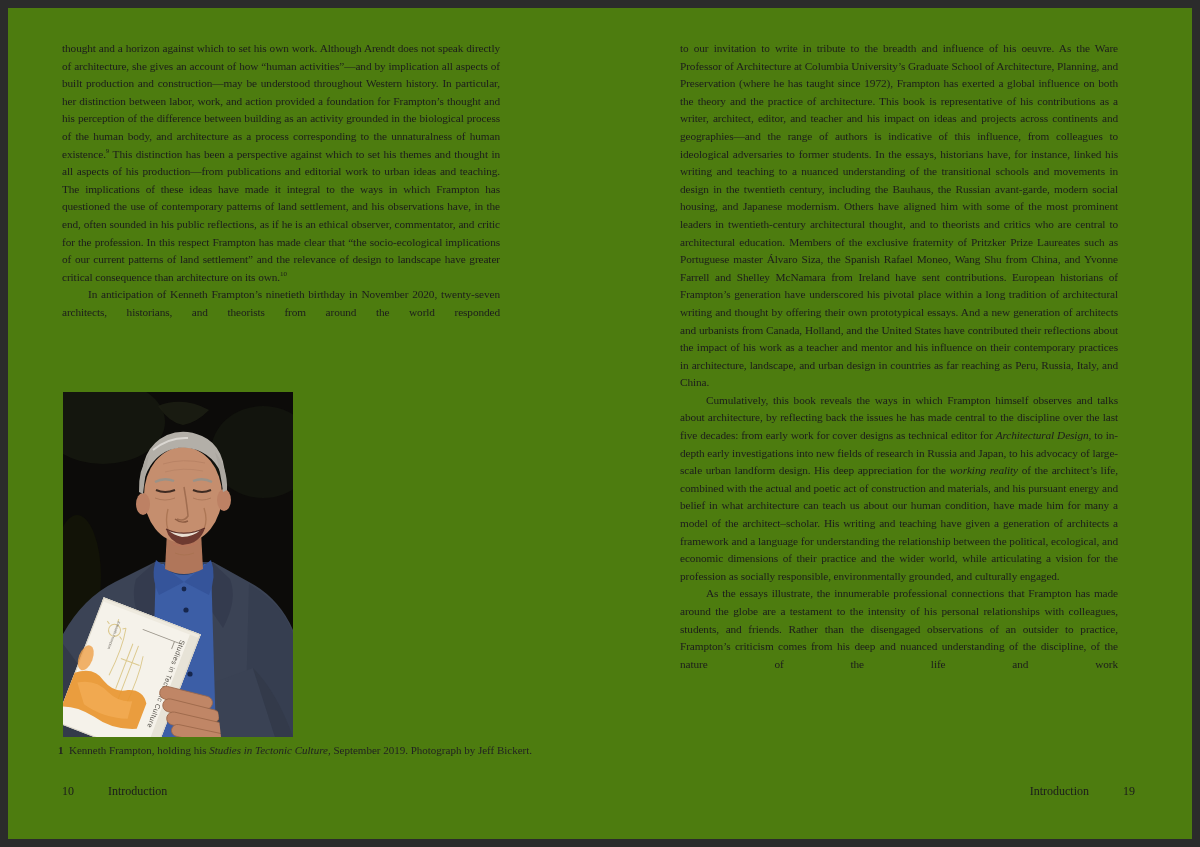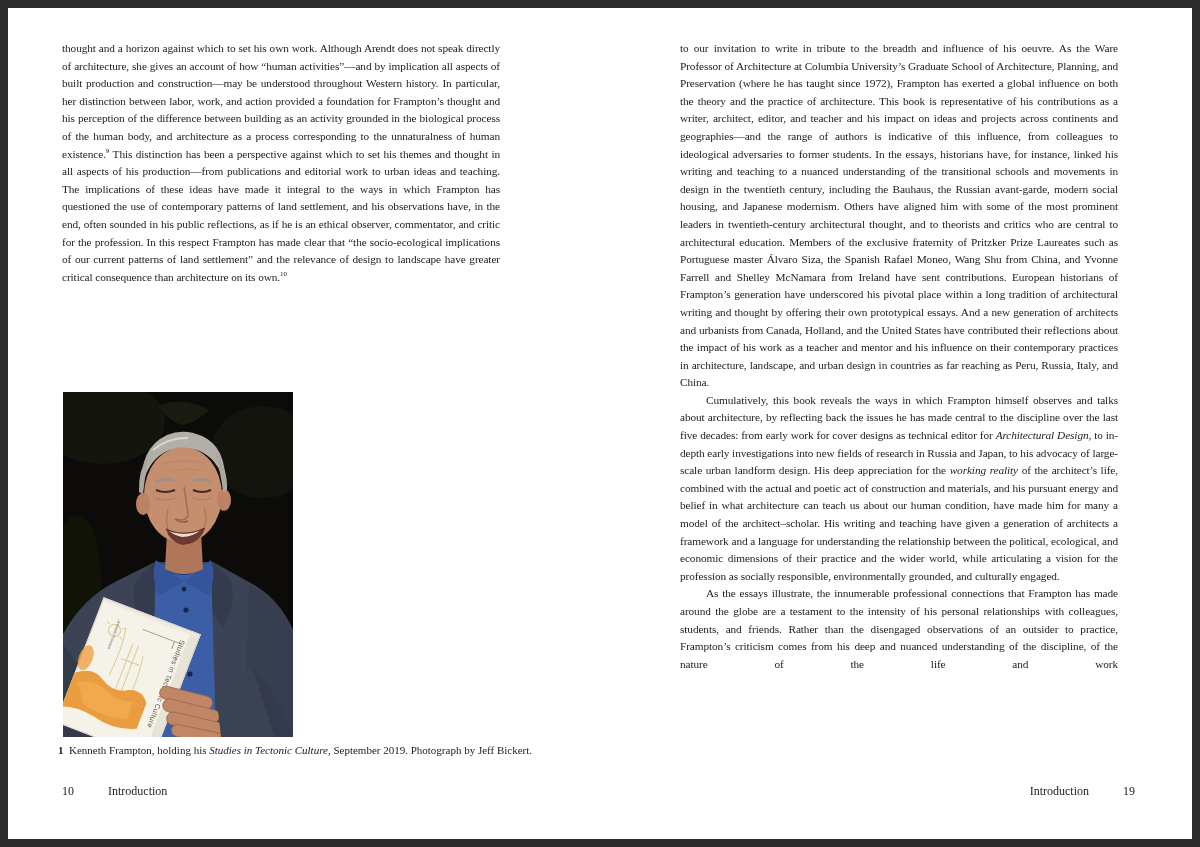--- a/index.html
+++ b/index.html
@@ -3,21 +3,21 @@
 <meta charset="utf-8">
 <style>
   html,body { margin:0; padding:0; }
   body {
     width:1200px; height:847px; position:relative;
     background:#2b2b2b;
     font-family:"Liberation Serif", serif;
   }
   .spread {
     position:absolute; left:8px; top:8px; width:1184px; height:831px;
-    background:#ffffff; color:#1e1e1e; overflow:hidden;
+    background:#4d7c0f; color:#1e1e1e; overflow:hidden;
   }
   .col { position:absolute; top:32px; width:438px; }
   .col-left { left:54px; }
   .col-right { left:672px; }
   .col p {
     margin:0; text-align:justify; hyphens:none;
     font-size:11.3px; line-height:17.6px; letter-spacing:-0.1px;
     color:#1c1c1c;
   }
   .col p.indent { text-indent:26px; }
@@ -40,20 +40,21 @@
   .footer-left { left:54px; gap:34px; }
   .footer-right { left:689px; width:438px; justify-content:flex-end; gap:34px; }
 </style>
 </head>
 <body>
 
 <div class="spread">
 
   <div class="col col-left">
     <p><span>thought and a horizon against which to set his own work. Although Arendt does not speak directly of architecture, she gives an account of how “human activities”—and by implication all aspects of built production and construction—may be understood throughout Western history. In particular, her distinction between labor, work, and action provided a foundation for Frampton’s thought and his perception of the difference between building as an activity grounded in the biological process of the human body, and architecture as a process corresponding to the unnaturalness of human existence.</span><sup>9</sup><span> This distinction has been a perspective against which to set his themes and thought in all aspects of his production—from publications and editorial work to urban ideas and teaching. The implications of these ideas have made it integral to the ways in which Frampton has questioned the use of contemporary patterns of land settlement, and his observations have, in the end, often sounded in his public reflections, as if he is an ethical observer, commentator, and critic for the profession. In this respect Frampton has made clear that “the socio-ecological implications of our current patterns of land settlement” and the relevance of design to landscape have greater critical consequence than architecture on its own.</span><sup>10</sup></p>
+    <p class="indent cont"><span>In anticipation of Kenneth Frampton’s ninetieth birthday in November 2020, twenty-seven architects, historians, and theorists from around the world responded</span></p>
   </div>
 
   <div class="photo-wrap">
     <svg viewBox="0 0 230 345" xmlns="http://www.w3.org/2000/svg">
 
       <rect width="230" height="345" fill="#0c0b09"></rect>
       <ellipse cx="40" cy="30" rx="62" ry="42" fill="#14160e"></ellipse>
       <ellipse cx="200" cy="60" rx="52" ry="46" fill="#12140d"></ellipse>
       <path d="M95,14 Q120,4 146,18 Q133,31 120,33 Q107,31 95,14 Z" fill="#1c1f13" opacity="0.85"></path>
       <ellipse cx="14" cy="185" rx="24" ry="62" fill="#121307"></ellipse>

